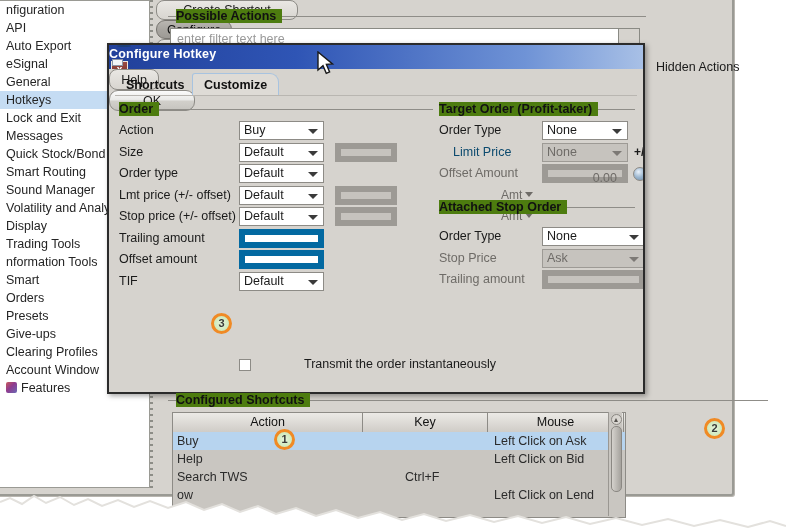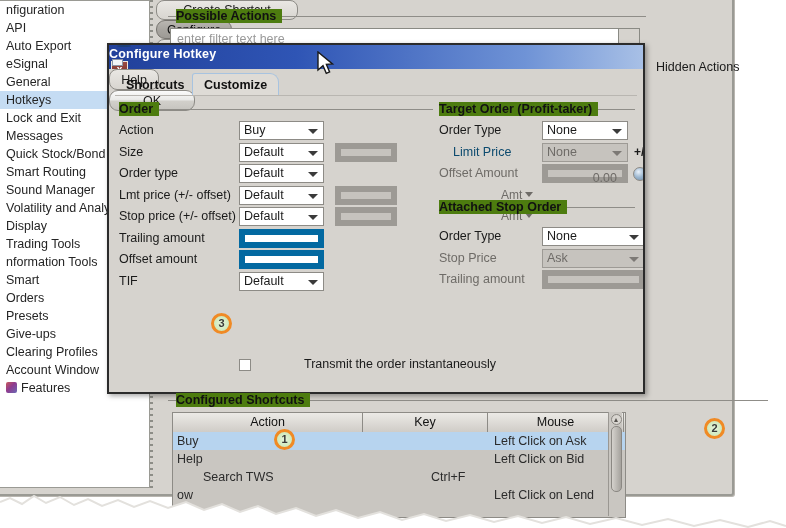--- a/index.html
+++ b/index.html
@@ -269,21 +269,21 @@
                 <div class="td" style="width: 190px;">Buy</div>
                 <div class="td" style="width: 125px; padding-left: 42px;"></div>
                 <div class="td" style="width: 136px; padding-left: 6px;">Left Click on Ask</div>
               </div>
               <div class="trow">
                 <div class="td" style="width: 190px;">Help</div>
                 <div class="td" style="width: 125px; padding-left: 42px;"></div>
                 <div class="td" style="width: 136px; padding-left: 6px;">Left Click on Bid</div>
               </div>
               <div class="trow">
-                <div class="td" style="width: 190px; margin-left: 26px;">Search TWS</div>
+                <div class="td" style="width: 190px;">Search TWS</div>
                 <div class="td" style="width: 125px; padding-left: 42px;">Ctrl+F</div>
                 <div class="td" style="width: 136px; padding-left: 6px;"></div>
               </div>
               <div class="trow">
                 <div class="td" style="width: 190px;">ow</div>
                 <div class="td" style="width: 125px; padding-left: 42px;"></div>
                 <div class="td" style="width: 136px; padding-left: 6px;">Left Click on Lend</div>
               </div>
             </div>
         </div>

